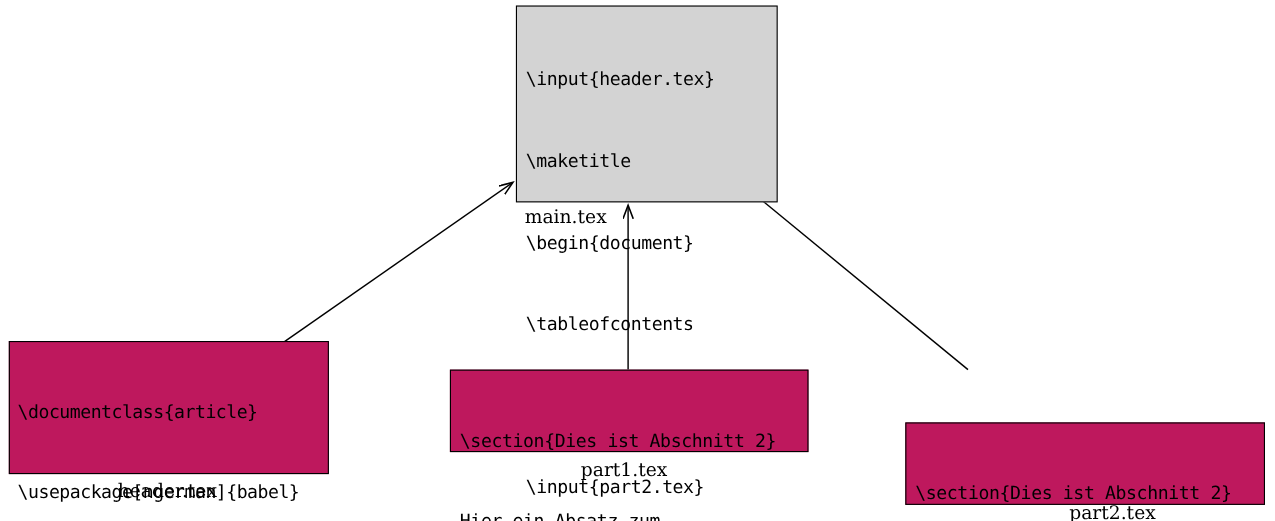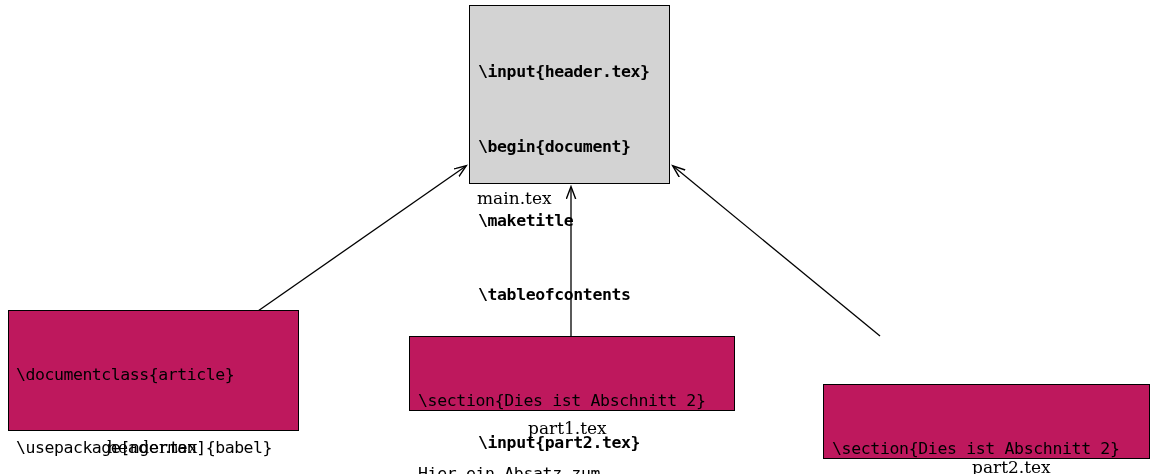--- a/index.html
+++ b/index.html
@@ -35,28 +35,27 @@
     color: #000000;
     white-space: pre;
   }
   .node .code-line {
     white-space: pre;
     display: block;
   }
   #node-main {
     left: 469px;
     top: 5px;
-    width: 201px;
+    width: 238px;
     height: 179px;
     background: #d3d3d3;
     font-size: 16.5px;
     line-height: 24.7px;
     padding: 5px 0 0 8px;
     letter-spacing: -0.4px;
-    font-weight: bold;
   }
   #node-header {
     left: 8px;
     top: 310px;
     width: 291px;
     height: 121px;
     font-size: 16.5px;
     line-height: 24.2px;
     padding: 4px 0 0 7px;
     letter-spacing: -0.45px;
@@ -108,22 +107,22 @@
 
     <line x1="258" y1="311" x2="466" y2="166" stroke="#000000" stroke-width="1.3" marker-end="url(#arrowhead)"></line>
 
     <line x1="571" y1="336" x2="571" y2="187" stroke="#000000" stroke-width="1.3" marker-end="url(#arrowhead)"></line>
 
     <line x1="880" y1="336" x2="673" y2="166" stroke="#000000" stroke-width="1.3" marker-end="url(#arrowhead)"></line>
   </svg>
 
   <div class="node" id="node-main">
     <span class="code-line">\input{header.tex}</span>
+    <span class="code-line">\maketitle</span>
     <span class="code-line">\begin{document}</span>
-    <span class="code-line">\maketitle</span>
     <span class="code-line">\tableofcontents</span>
     <span class="code-line">\input{part1.tex}</span>
     <span class="code-line">\input{part2.tex}</span>
     
   </div>
   <div class="node-label" id="label-main">main.tex</div>
 
   <div class="node" id="node-header">
     <span class="code-line">\documentclass{article}</span>
     <span class="code-line">\usepackage[ngerman]{babel}</span>

